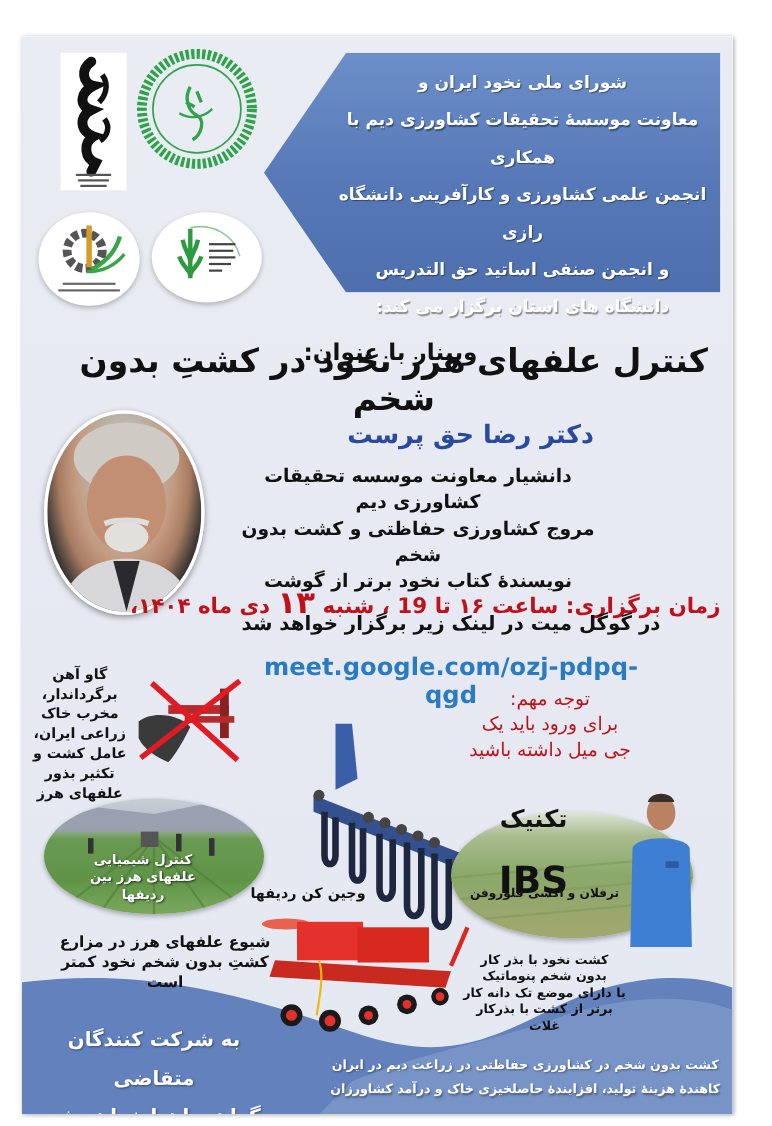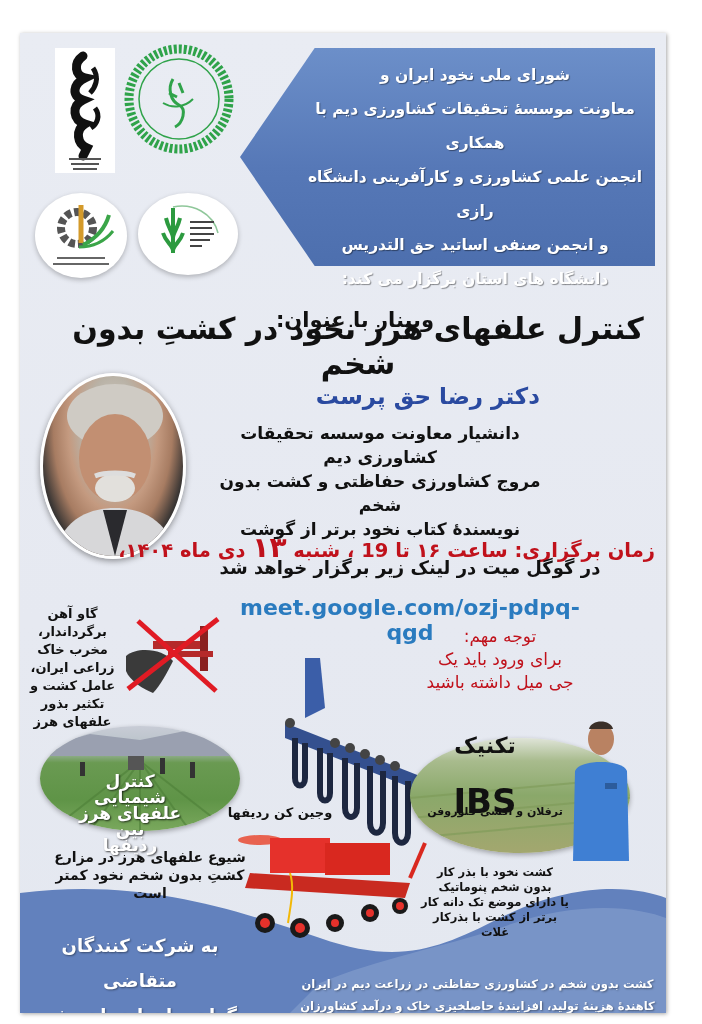--- a/index.html
+++ b/index.html
@@ -46,21 +46,21 @@
   .notice { position:absolute; left:370px; top:592px; width:220px; font-weight:normal; font-size:17px;
             line-height:23px; color:#c0111b; direction:rtl; text-align:center; }
 
   .plow-text { position:absolute; left:0px; top:572px; width:105px; font-weight:bold; font-size:13px;
                line-height:18px; color:#111; direction:rtl; text-align:center; }
   .plow-img { position:absolute; left:98px; top:578px; width:110px; height:85px; }
 
   .field-oval { position:absolute; left:20px; top:693px; width:200px; height:105px; border-radius:50%;
                 background:linear-gradient(180deg,#c8ccd6 0%,#b8c2c8 20%,#6a9a52 35%,#5f9447 70%,#7aa85d 100%);
                 box-shadow:0 2px 5px rgba(0,0,0,0.3); overflow:hidden; }
-  .field-caption { position:absolute; left:55px; top:740px; width:110px; font-weight:bold; font-size:17px;
+  .field-caption { position:absolute; left:55px; top:740px; width:110px; font-weight:bold; font-size:12px;
                    line-height:16px; color:#fff; direction:rtl; text-align:center;
                    text-shadow:1px 1px 2px rgba(0,0,0,0.7); }
 
   .weeder { position:absolute; left:255px; top:615px; width:165px; height:200px; }
   .weeder-caption { position:absolute; left:205px; top:772px; width:110px; font-weight:bold; font-size:13px;
                     color:#111; direction:rtl; text-align:center; }
 
   .ibs-oval { position:absolute; left:390px; top:705px; width:220px; height:115px; border-radius:50%;
               background:linear-gradient(180deg,#dfe4d8 0%,#a8bb8d 20%,#8aa86a 50%,#a3a76f 100%);
               box-shadow:0 2px 5px rgba(0,0,0,0.3); overflow:hidden; }
@@ -77,21 +77,21 @@
                line-height:18px; color:#111; direction:rtl; text-align:center; }
   .planter { position:absolute; left:210px; top:795px; width:200px; height:120px; }
   .planter-note { position:absolute; left:400px; top:832px; width:150px; font-weight:bold; font-size:11.5px;
                   line-height:15px; color:#111; direction:rtl; text-align:center; }
 
   .certificate { position:absolute; left:15px; top:895px; width:210px; font-weight:bold; font-size:18px;
                  line-height:35px; color:#fff; direction:rtl; text-align:center;
                  text-shadow:1px 1px 2px rgba(0,0,0,0.4); }
   .footer-note { position:absolute; left:280px; top:924px; width:355px; font-weight:bold; font-size:11.5px;
                  line-height:22px; color:#fff; direction:rtl; text-align:center;
-                 text-shadow:1px 1px 2px rgba(0,0,0,0.4);margin-top:16px; }
+                 text-shadow:1px 1px 2px rgba(0,0,0,0.4); }
 </style>
 </head>
 <body>
 
 <div class="poster">
 
   <div class="logo-box" style="left:35px;top:15px;width:60px;height:125px;">
     <svg width="60" height="125" viewBox="0 0 60 125">
       <path d="M28 8 C18 15,20 28,30 30 C18 36,16 48,28 52 C16 58,18 72,30 76 C20 82,22 96,32 100 L28 108" stroke="#111" stroke-width="9" fill="none" stroke-linecap="round"></path>
       <path d="M38 20 C45 30,40 40,35 45 M40 60 C46 68,42 76,36 80" stroke="#111" stroke-width="5" fill="none"></path>

